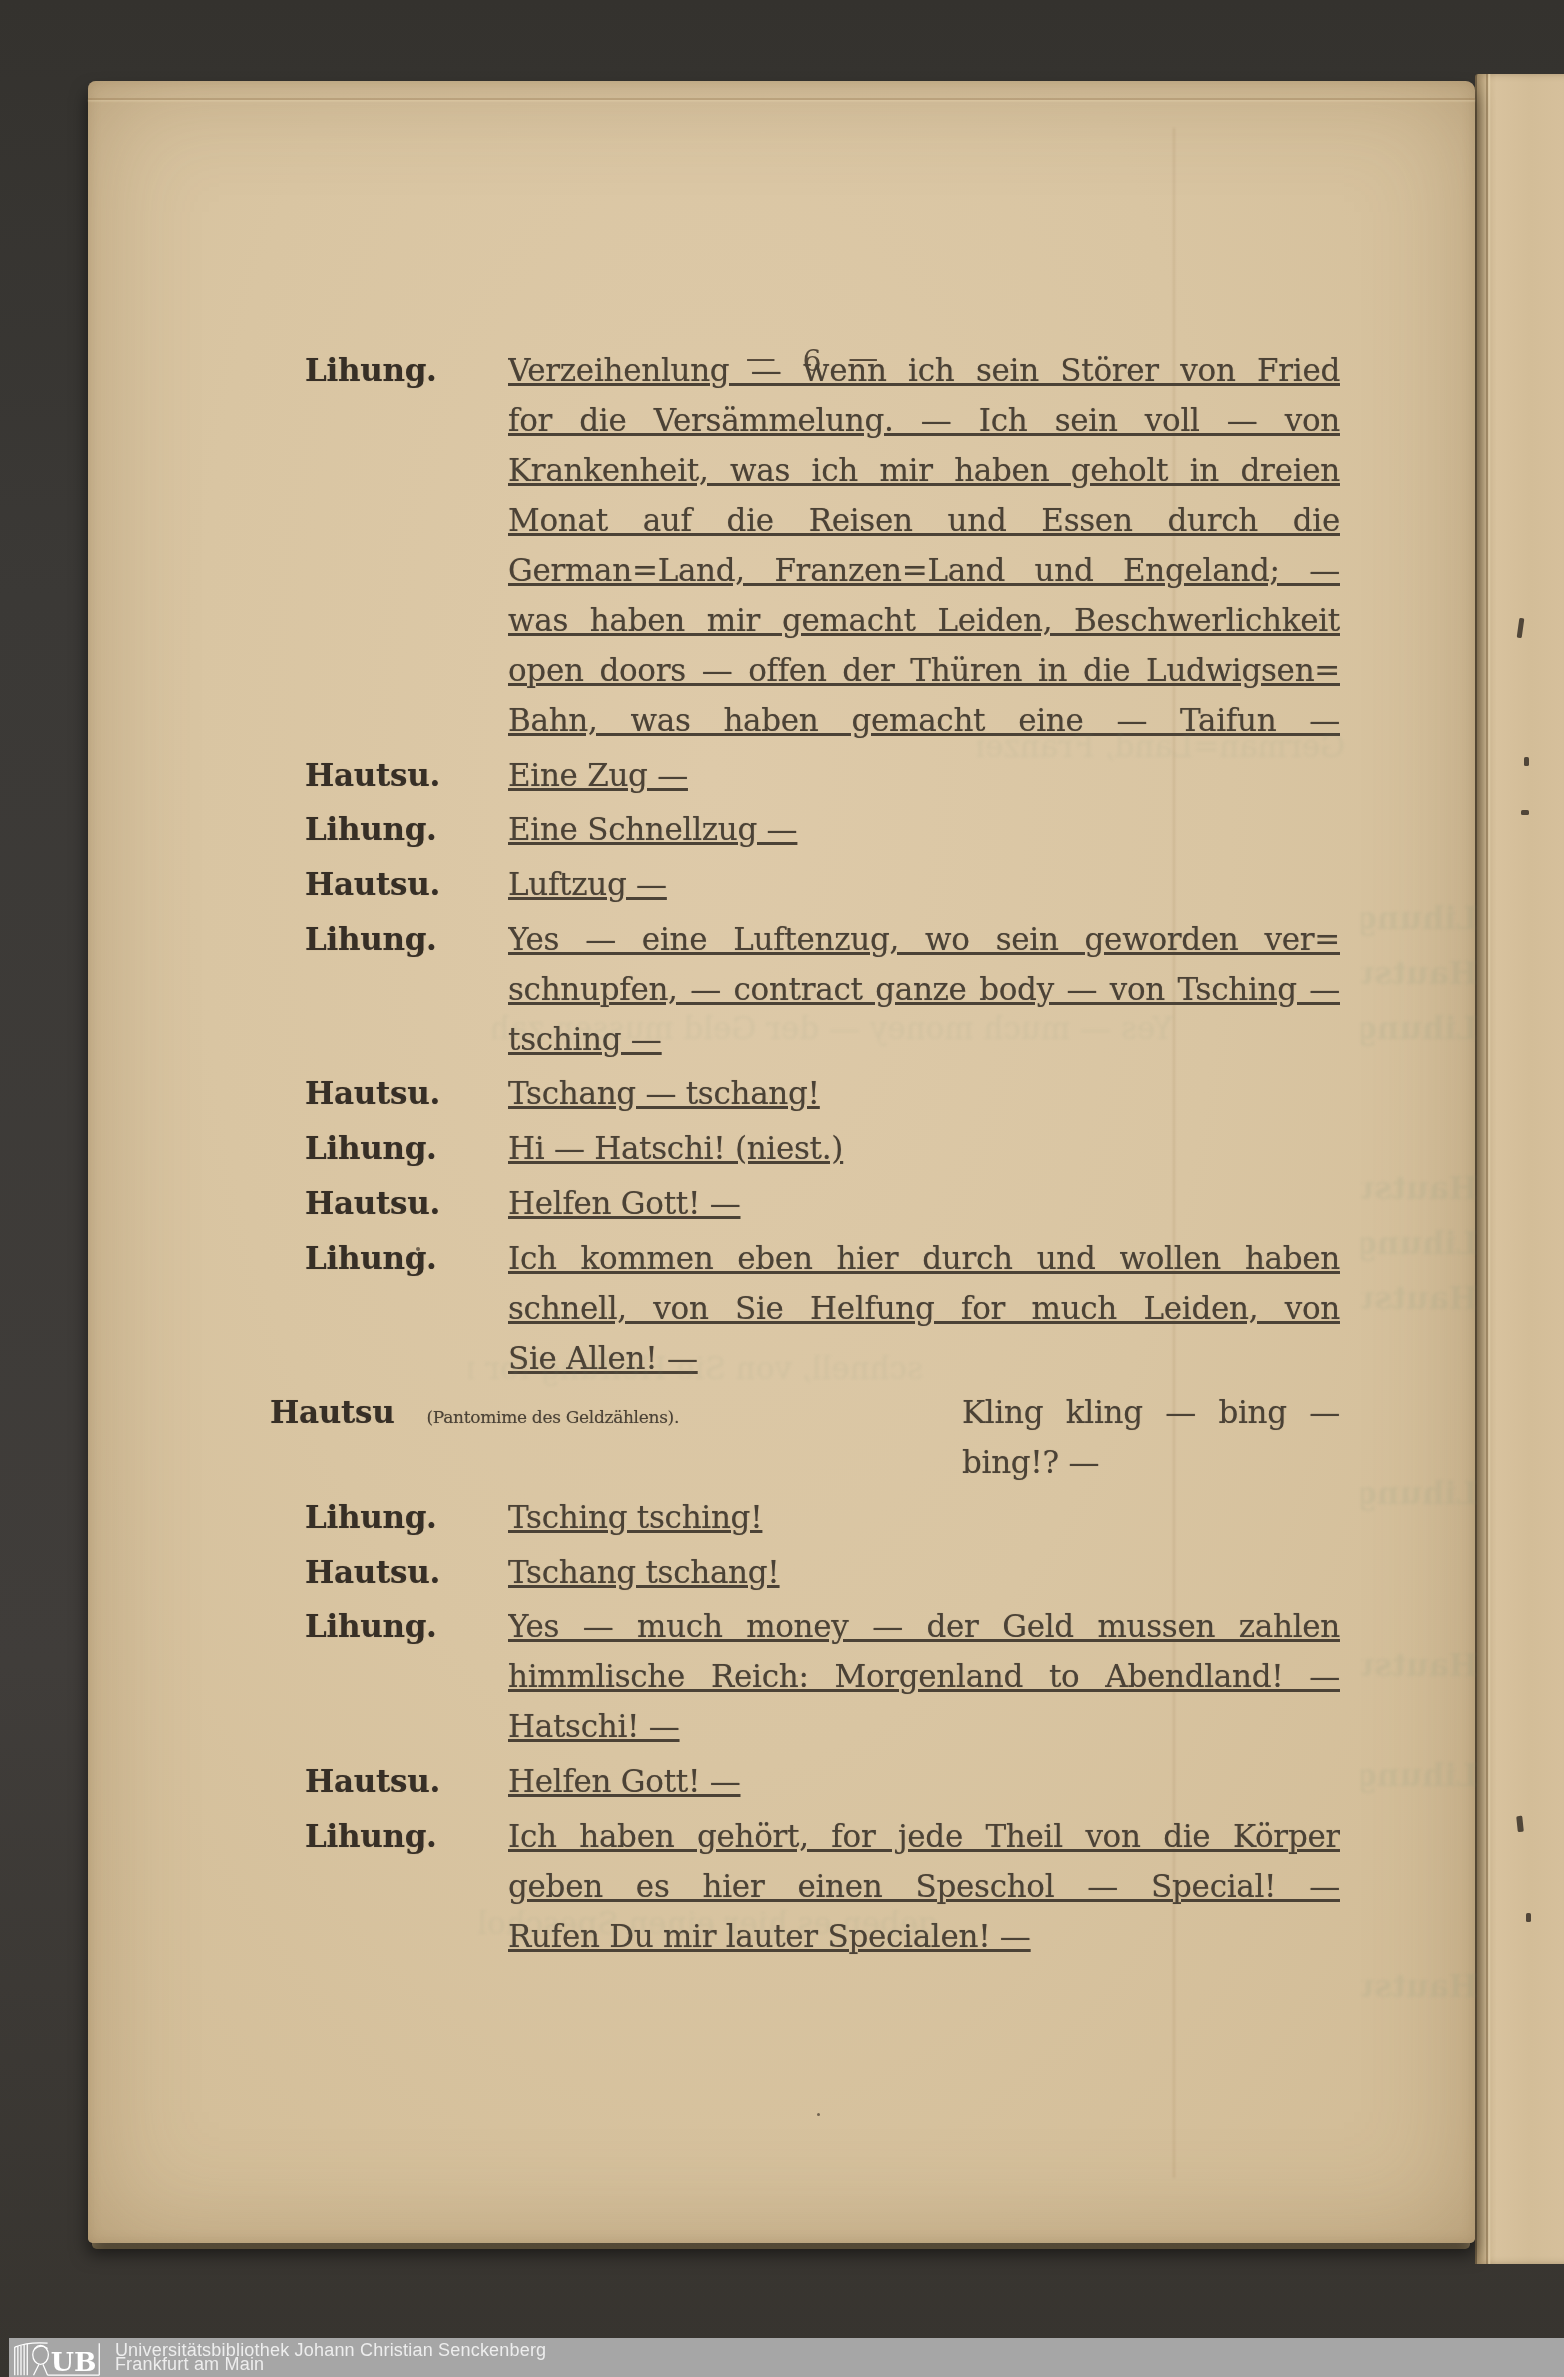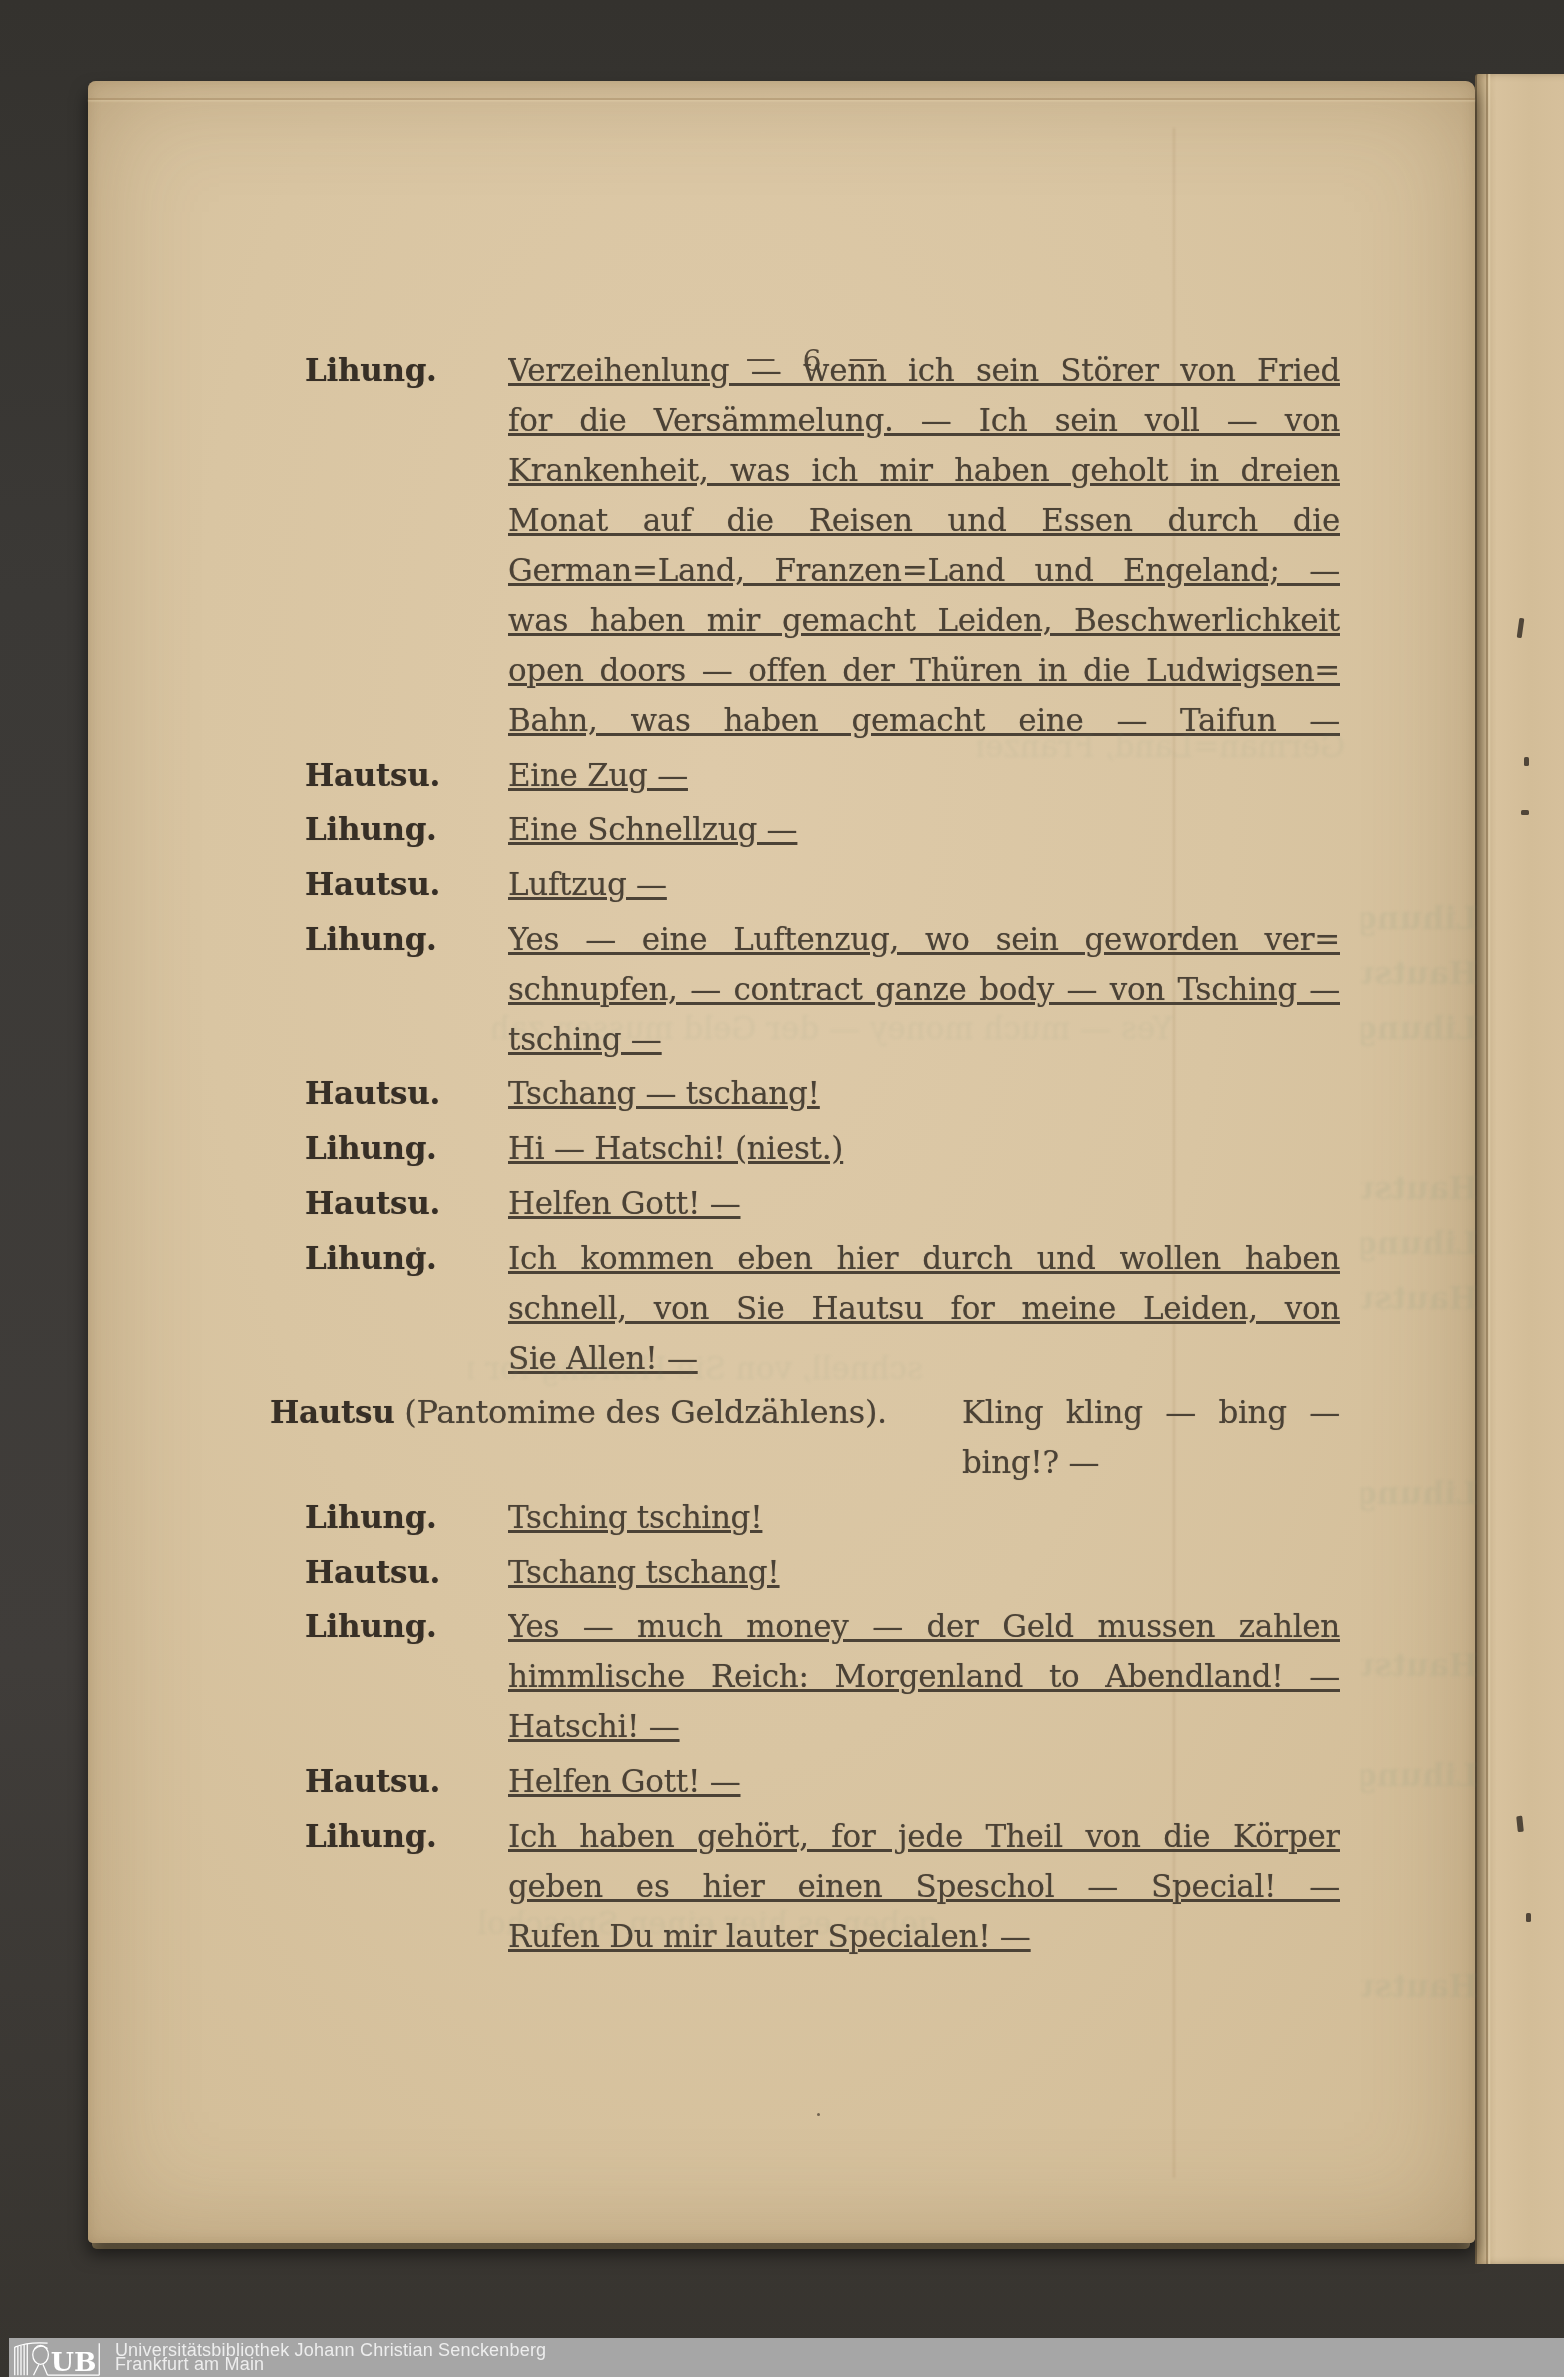--- a/index.html
+++ b/index.html
@@ -64,21 +64,21 @@
     color:#4b4236;font-size:31px;letter-spacing:-0.3px;
     text-shadow:0 0 0.8px rgba(75,66,54,.45);
     text-decoration:underline;
   }
   .row{position:relative;height:50px;}
   .row.new-speech{margin-top:4.7px;}
   .speaker{
     position:absolute;left:0;top:0;line-height:50px;
     font-weight:bold;color:#372f26;white-space:nowrap;
   }
-  .speaker .annot{font-weight:normal;font-size:32px;color:#4b4236;}
+  .speaker .annot{font-weight:normal;font-size:17px;color:#4b4236;margin-left:27px;}
   .utterance{
     display:block;margin-left:203px;width:832px;height:50px;line-height:50px;
     overflow:hidden;
   }
   .utterance.j{text-align:justify;text-align-last:justify;}
   .row.annot-row .speaker{left:-35px;}
   .row.annot-row .utterance{position:absolute;left:657px;margin-left:0;width:378px;}
 
   
   .ghost{
@@ -182,21 +182,21 @@
         </div>
         <div class="row new-speech">
           <span class="speaker">Hautsu.</span>
           <span class="utterance">Helfen Gott! —</span>
         </div>
         <div class="row new-speech">
           <span class="speaker">Lihung.</span>
           <span class="utterance j">Ich kommen eben hier durch und wollen haben</span>
         </div>
         <div class="row">
-          <span class="utterance j">schnell, von Sie Hautsu for meine Leiden, von</span>
+          <span class="utterance j">schnell, von Sie Helfung for much Leiden, von</span>
         </div>
         <div class="row">
           <span class="utterance">Sie Allen! —</span>
         </div>
         <div class="row new-speech annot-row">
           <span class="speaker">Hautsu<span class="annot"> (Pantomime des Geldzählens).</span></span>
           <span class="utterance j">Kling kling — bing —</span>
         </div>
         <div class="row annot-row">
           <span class="utterance">bing!? —</span>

